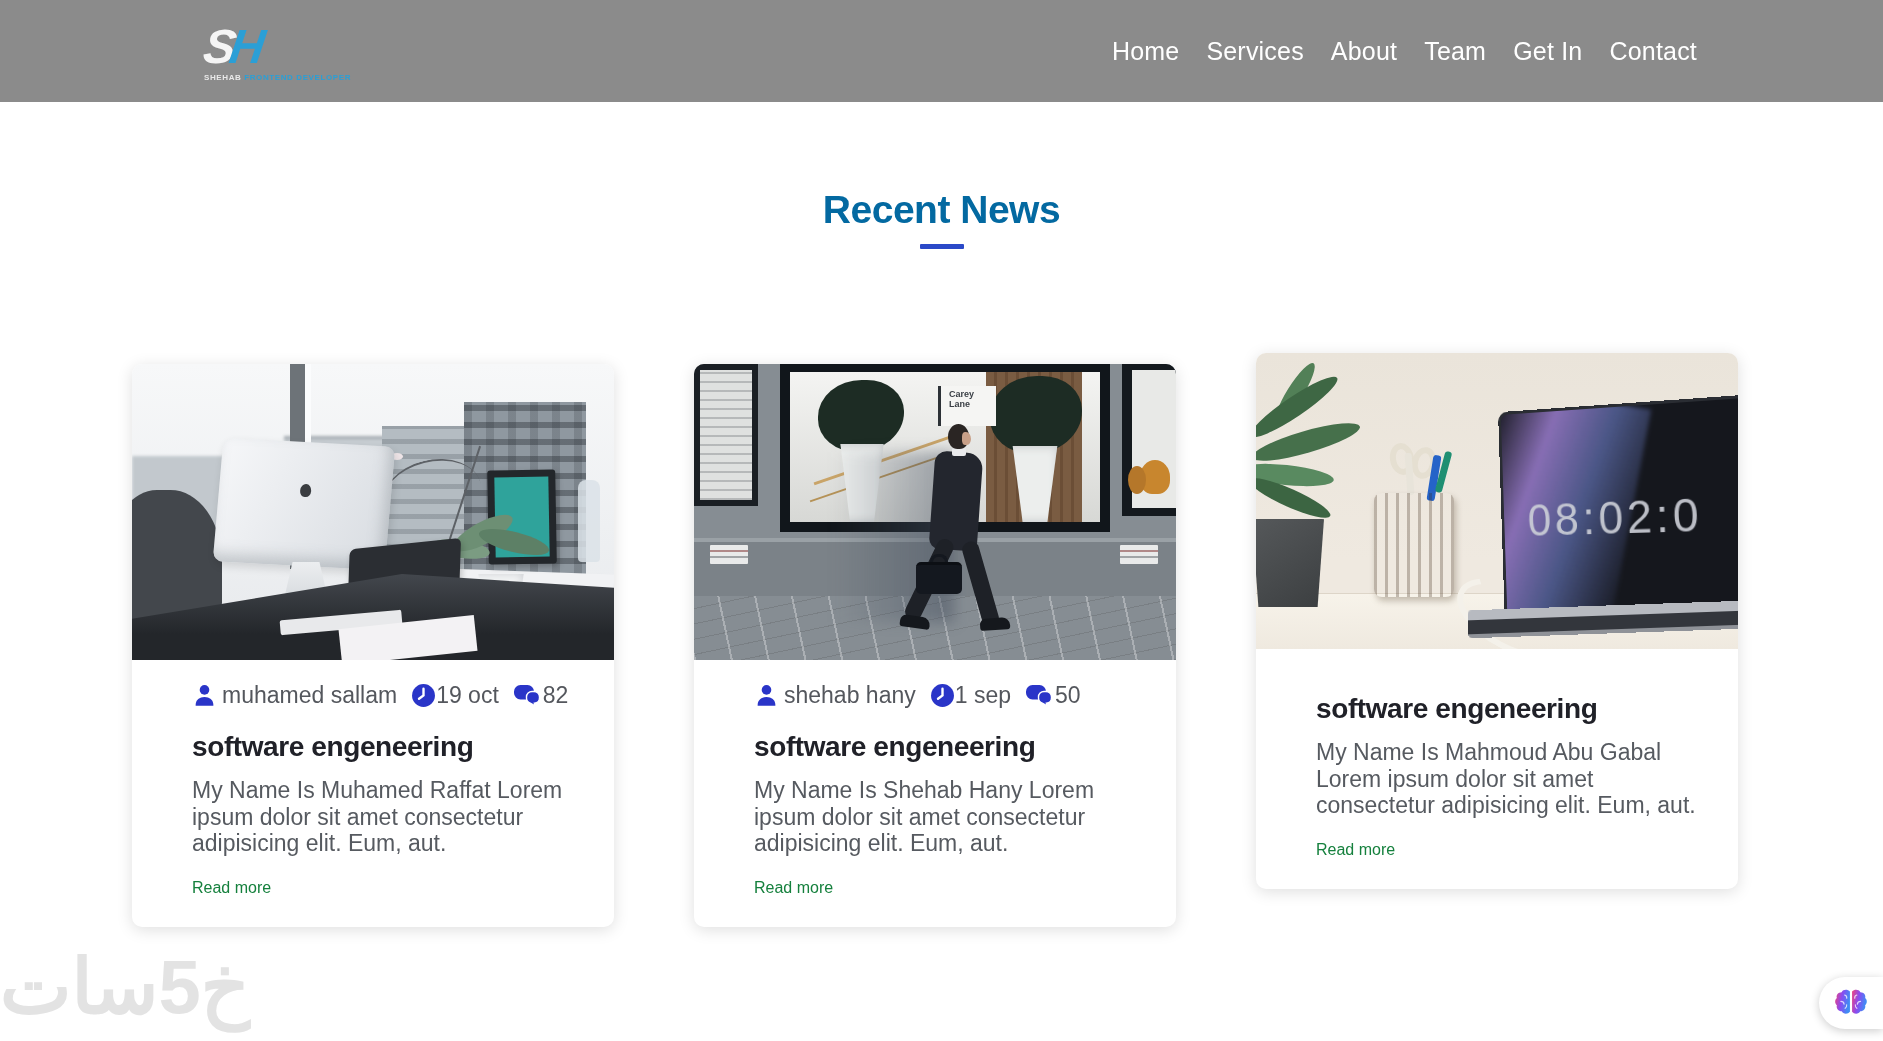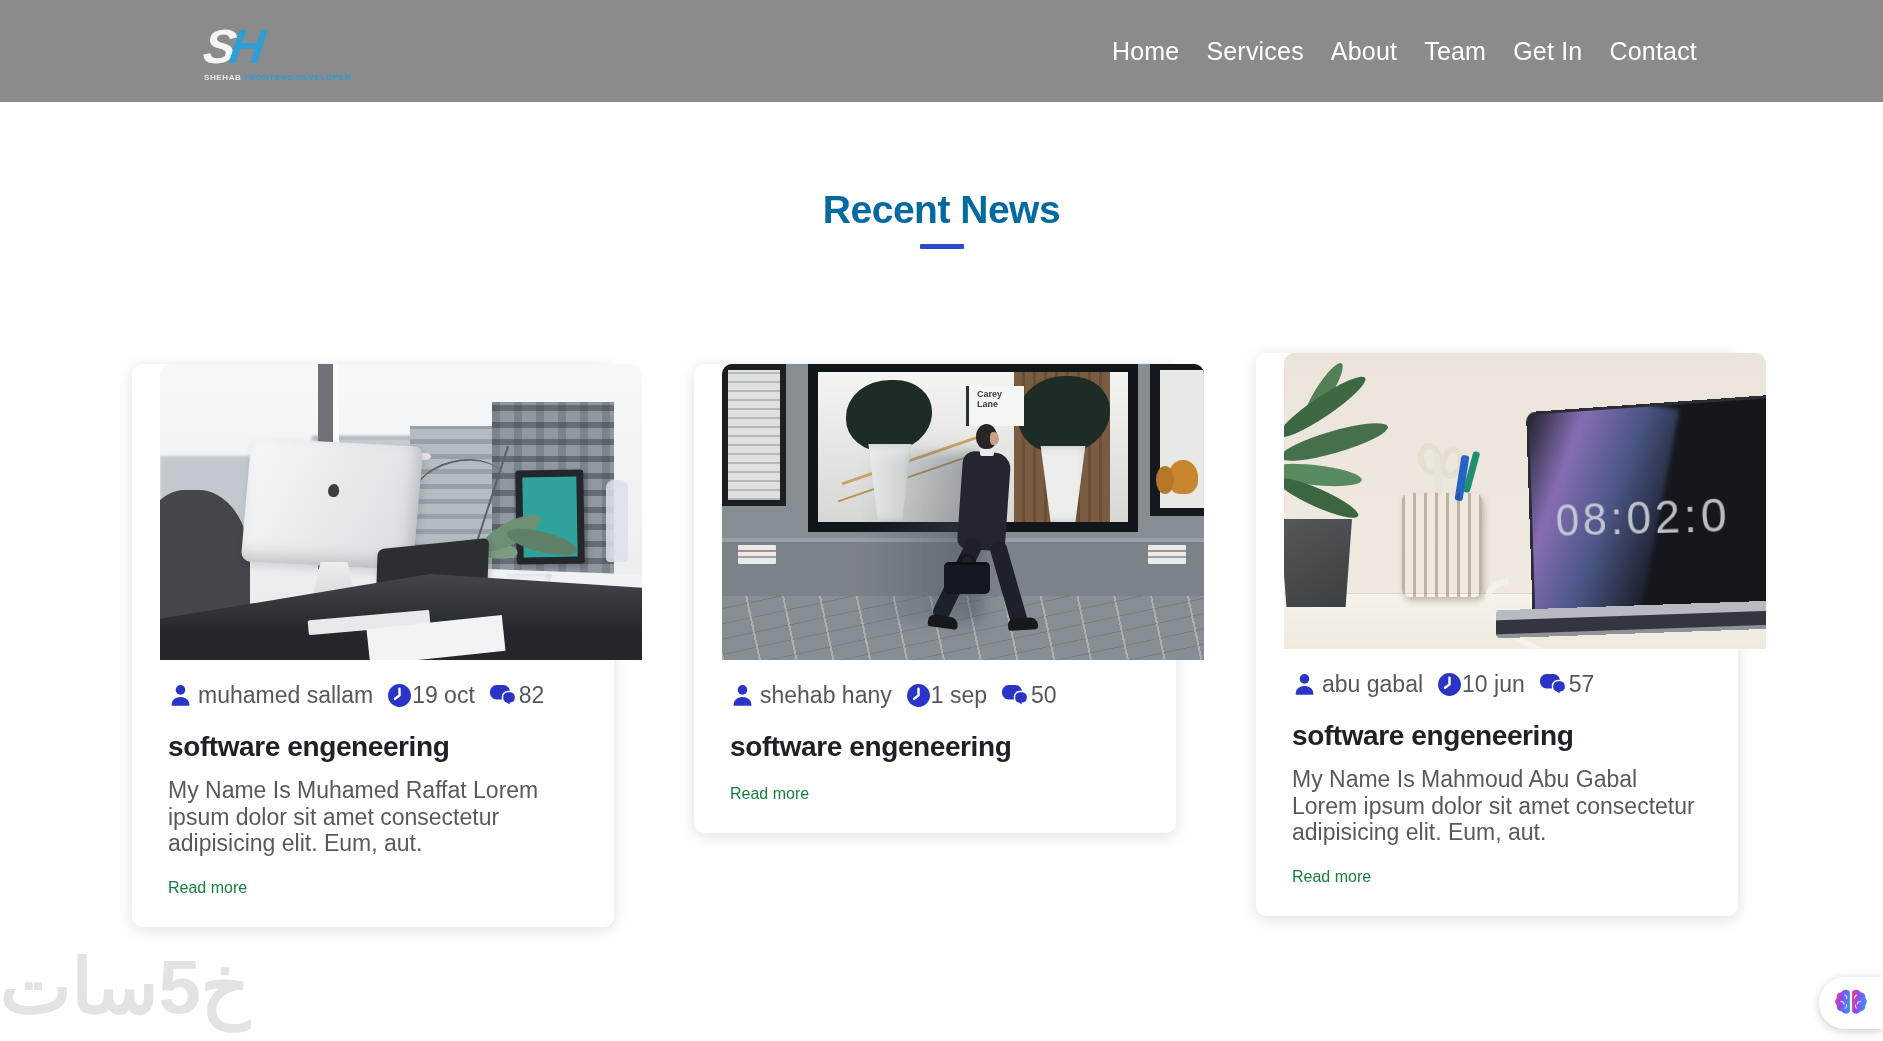--- a/index.html
+++ b/index.html
@@ -45,24 +45,23 @@
     padding:0 138px 0 132px; margin-top:115px;
   }
   .card {
     width:482px; background:#ffffff; border-radius:10px;
     box-shadow:0 3px 16px rgba(0,0,0,.13);
   }
   .card--third { margin-top:-11px; }
   .card-img {
     position:relative; width:100%; height:296px; overflow:hidden;
     border-radius:10px 10px 0 0;
-    margin-left:28px;
   }
   .card-img div { position:absolute; }
-  .card-body { padding:22px 36px 30px; }
+  .card-body { padding:22px 36px 30px;margin-left:24px; }
 
   .meta { display:flex; align-items:center; color:#54575d; font-size:23px; }
   .meta svg { flex:0 0 auto; display:block; }
   .meta .m-author { margin-left:5px; }
   .meta .icon-clock { margin-left:14px; }
   .meta .icon-comments { margin-left:14px; }
   .meta .m-count { margin-left:2px; }
 
   .card-title {
     margin-top:22px; font-size:28px; font-weight:800; color:#202128; letter-spacing:-.4px;
@@ -339,20 +338,21 @@
             <path d="M12 5.5V12l-4.3 3.2" stroke="#ffffff" stroke-width="2.3" fill="none" stroke-linecap="round"></path>
           </svg>
         <span class="m-date">1 sep</span>
         <svg class="icon-comments" width="28" height="25" viewBox="0 0 28 24" fill="#2a35c8">
             <path d="M1 8a6.5 6.5 0 0 1 6.5-6.5h7A6.5 6.5 0 0 1 21 8v1.5a6.5 6.5 0 0 1-6.5 6.5h-7A6.5 6.5 0 0 1 1 9.5z"></path>
             <path d="M13.5 13.5A5.5 5.5 0 0 1 19 8h2a5.5 5.5 0 0 1 5.5 5.5v.8a5.5 5.5 0 0 1-5.1 5.5l2 3.4-6.1-3.6a5.5 5.5 0 0 1-3.8-5.3z" stroke="#ffffff" stroke-width="1.4"></path>
           </svg>
         <span class="m-count">50</span>
       </div>
       <h3 class="card-title">software engeneering</h3>
+      <p class="card-excerpt">My Name Is Shehab Hany Lorem ipsum dolor sit amet consectetur adipisicing elit. Eum, aut.</p>
       <a class="read-more">Read more</a>
     </div>
   </article>
 
   <article class="card card--third">
     <div class="card-img scene-desk">
       <div class="dk-desk"></div>
       <div class="dk-leaf f5"></div>
       <div class="dk-leaf f1"></div>
       <div class="dk-leaf f2"></div>
@@ -366,37 +366,20 @@
       <div class="dk-pen p3"></div>
       <div class="dk-cup"></div>
       <div class="dk-cable"></div>
       <div class="dk-laptop">
         <div class="dk-reflect"></div>
         <div class="dk-clock">08:02:0</div>
       </div>
       <div class="dk-base"></div>
     </div>
     <div class="card-body">
-      <div class="meta">
-        <svg class="icon-user" width="25" height="25" viewBox="0 0 24 24" fill="#2a35c8">
-            <circle cx="12" cy="6.6" r="4.6"></circle>
-            <path d="M3.5 21c0-4.7 3.8-7.6 8.5-7.6s8.5 2.9 8.5 7.6v.8H3.5z"></path>
-          </svg>
-        <span class="m-author">abu gabal</span>
-        <svg class="icon-clock" width="25" height="25" viewBox="0 0 24 24">
-            <circle cx="12" cy="12" r="11" fill="#2a35c8"></circle>
-            <path d="M12 5.5V12l-4.3 3.2" stroke="#ffffff" stroke-width="2.3" fill="none" stroke-linecap="round"></path>
-          </svg>
-        <span class="m-date">10 jun</span>
-        <svg class="icon-comments" width="28" height="25" viewBox="0 0 28 24" fill="#2a35c8">
-            <path d="M1 8a6.5 6.5 0 0 1 6.5-6.5h7A6.5 6.5 0 0 1 21 8v1.5a6.5 6.5 0 0 1-6.5 6.5h-7A6.5 6.5 0 0 1 1 9.5z"></path>
-            <path d="M13.5 13.5A5.5 5.5 0 0 1 19 8h2a5.5 5.5 0 0 1 5.5 5.5v.8a5.5 5.5 0 0 1-5.1 5.5l2 3.4-6.1-3.6a5.5 5.5 0 0 1-3.8-5.3z" stroke="#ffffff" stroke-width="1.4"></path>
-          </svg>
-        <span class="m-count">57</span>
-      </div>
       <h3 class="card-title">software engeneering</h3>
       <p class="card-excerpt">My Name Is Mahmoud Abu Gabal Lorem ipsum dolor sit amet consectetur adipisicing elit. Eum, aut.</p>
       <a class="read-more">Read more</a>
     </div>
   </article>
 
 </div>
 
 <div class="watermark">خ5سات</div>
 

